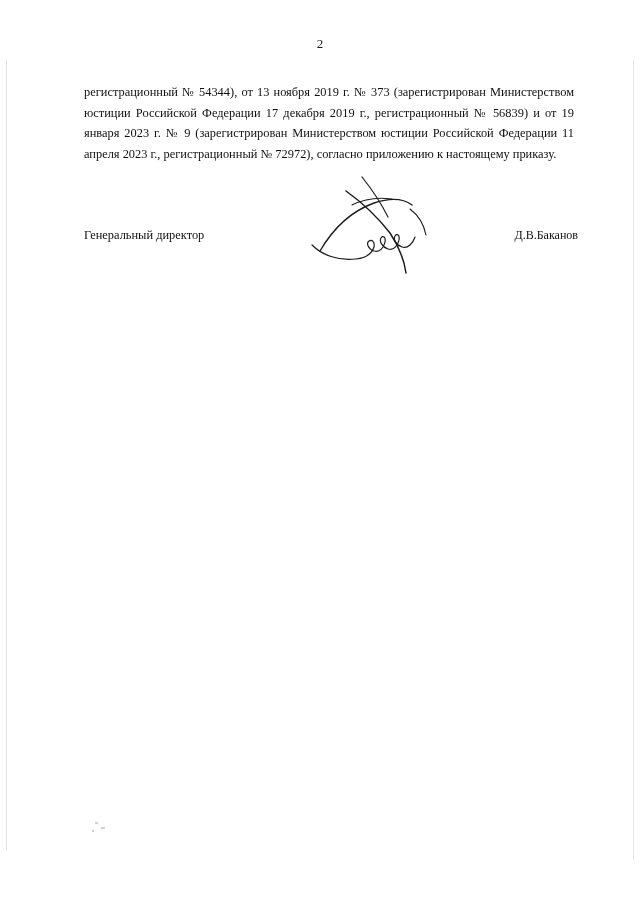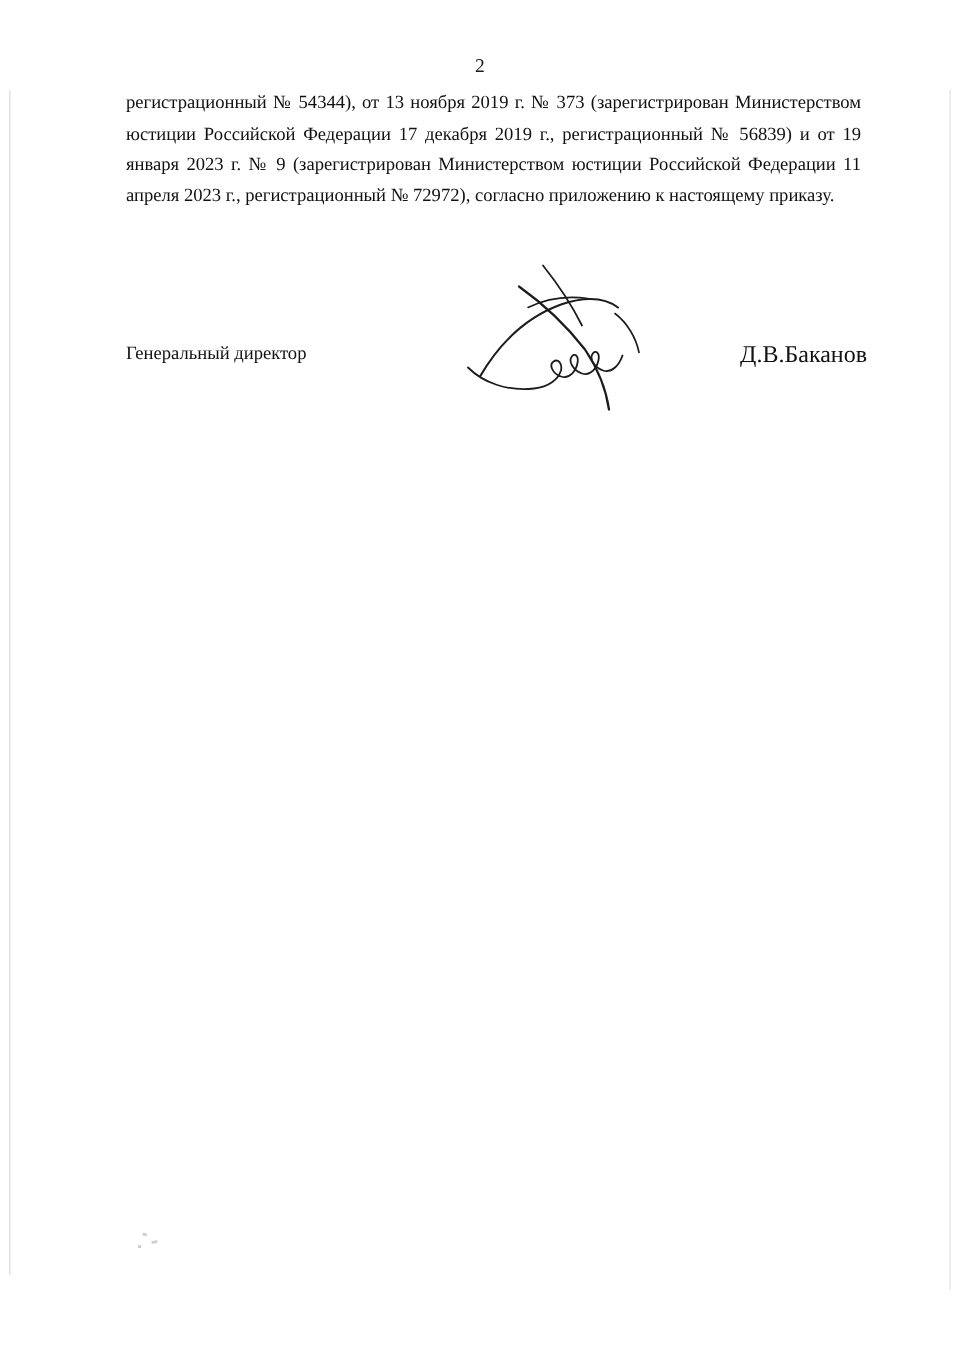--- a/index.html
+++ b/index.html
@@ -39,21 +39,21 @@
     top: 36px;
     left: 0;
     width: 640px;
     text-align: center;
     font-size: 13px;
     color: #1a1a1a;
     letter-spacing: 0.2px;
   }
   .body-text {
     position: absolute;
-    top: 58px;
+    top: 82px;
     left: 84px;
     width: 490px;
     font-size: 12.4px;
     line-height: 20.6px;
     color: #111111;
     text-align: justify;
     text-justify: inter-word;
   }
   .body-text p {
     margin: 0;
@@ -70,21 +70,21 @@
     left: 0;
     top: 0;
     font-size: 12.4px;
     color: #111111;
     white-space: nowrap;
   }
   .sig-name {
     position: absolute;
     right: 0;
     top: 0;
-    font-size: 16px;
+    font-size: 12px;
     color: #111111;
     white-space: nowrap;
   }
   .signature-mark {
     position: absolute;
     left: 300px;
     top: 175px;
     width: 180px;
     height: 110px;
     pointer-events: none;

